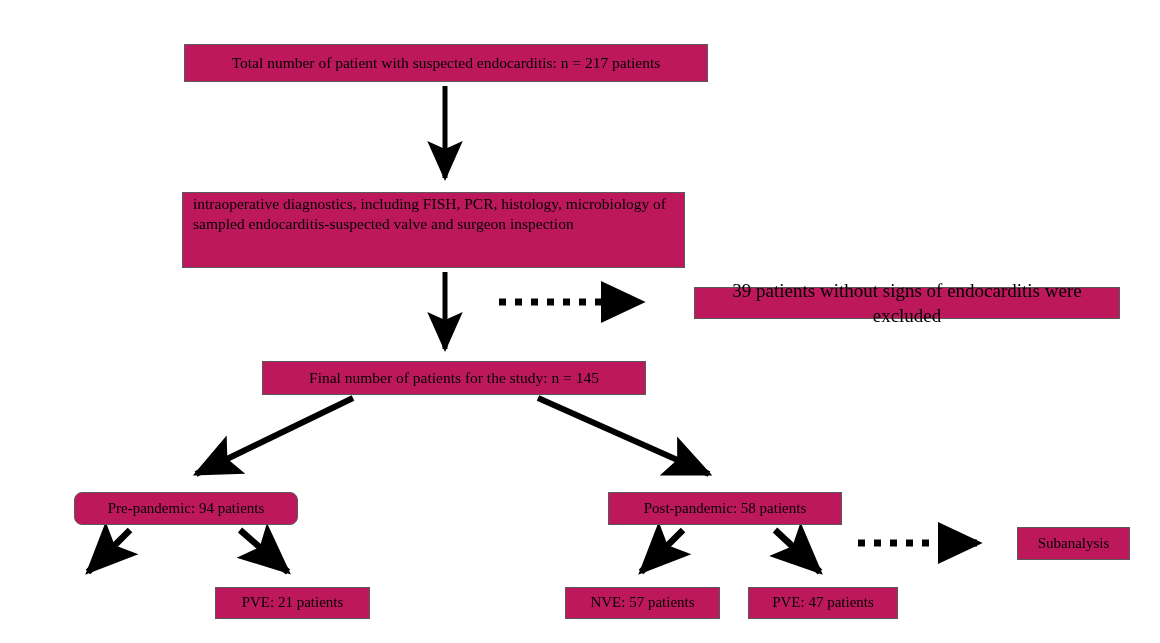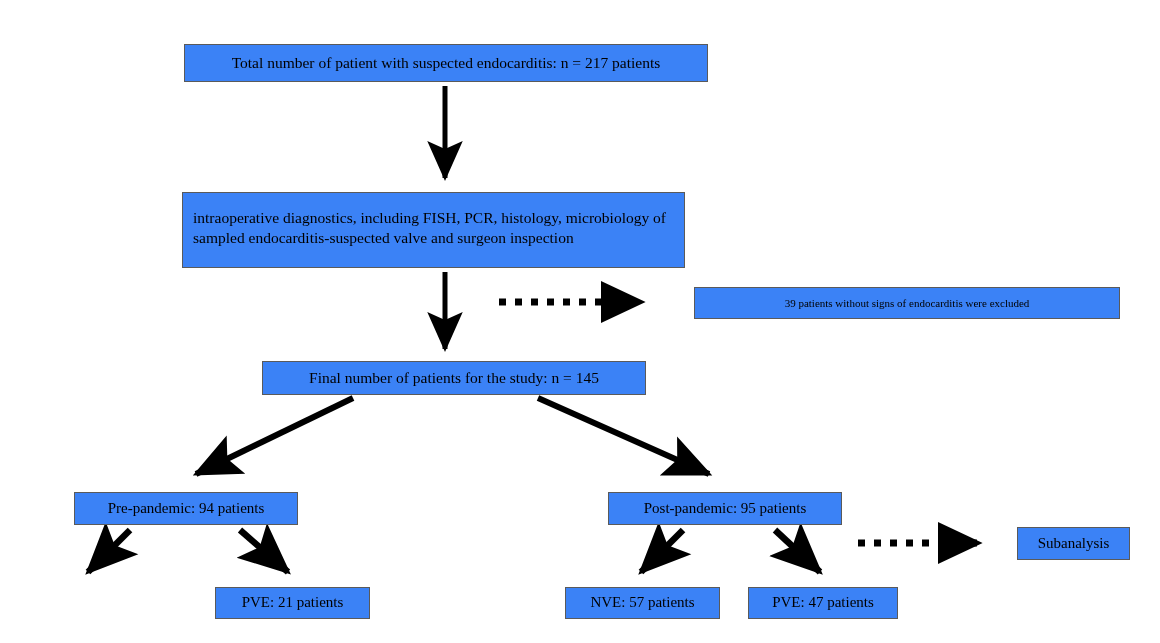--- a/index.html
+++ b/index.html
@@ -12,21 +12,21 @@
     width: 1160px;
     height: 643px;
     background: #ffffff;
     font-family: "Liberation Serif", "DejaVu Serif", serif;
     overflow: hidden;
   }
   .node {
     position: absolute;
     box-sizing: border-box;
     border: 1px solid #5a5a5a;
-    background: #3b82f6;
+    background: #be185d;
     color: #000000;
     display: flex;
     align-items: center;
     line-height: 1.32;
     z-index: 2;
   }
   .node .txt {
     display: block;
     width: 100%;
     white-space: pre-line;
@@ -34,34 +34,34 @@
   .center .txt { text-align: center; }
   .left   .txt { text-align: left; }
 
   
   #node-total {
     left: 184px; top: 44px; width: 524px; height: 38px;
     padding: 0 12px; font-size: 15.5px;
   }
   #node-diagnostics {
     left: 182px; top: 192px; width: 503px; height: 76px;
-    padding: 15px 10px; font-size: 15.5px;
+    padding: 1px 10px; font-size: 15.5px;
     align-items: flex-start;
   }
   #node-excluded {
     left: 694px; top: 287px; width: 426px; height: 32px;
-    padding: 0 10px; font-size: 11px; align-items: center;
+    padding: 0 10px; font-size: 19px; align-items: center;
   }
   #node-final {
     left: 262px; top: 361px; width: 384px; height: 34px;
     padding: 0 10px; font-size: 15.5px;
   }
   #node-pre {
     left: 74px; top: 492px; width: 224px; height: 33px;
-    padding: 0 8px; font-size: 15px;
+    padding: 0 8px; font-size: 15px; border-radius: 8px;
   }
   #node-post {
     left: 608px; top: 492px; width: 234px; height: 33px;
     padding: 0 8px; font-size: 15px;
   }
   #node-nve-pre {
     left: 26px; top: 587px; width: 155px; height: 32px;
     padding: 0 8px; font-size: 15px;
   }
   #node-pve-pre {
@@ -159,21 +159,21 @@
 
   <div class="node center" id="node-final">
     <span class="txt">Final number of patients for the study: n = 145</span>
   </div>
 
   <div class="node center" id="node-pre">
     <span class="txt">Pre-pandemic: 94 patients</span>
   </div>
 
   <div class="node center" id="node-post">
-    <span class="txt">Post-pandemic: 95 patients</span>
+    <span class="txt">Post-pandemic: 58 patients</span>
   </div>
 
 
   <div class="node center" id="node-pve-pre">
     <span class="txt">PVE: 21 patients</span>
   </div>
 
   <div class="node center" id="node-nve-post">
     <span class="txt">NVE: 57 patients</span>
   </div>

